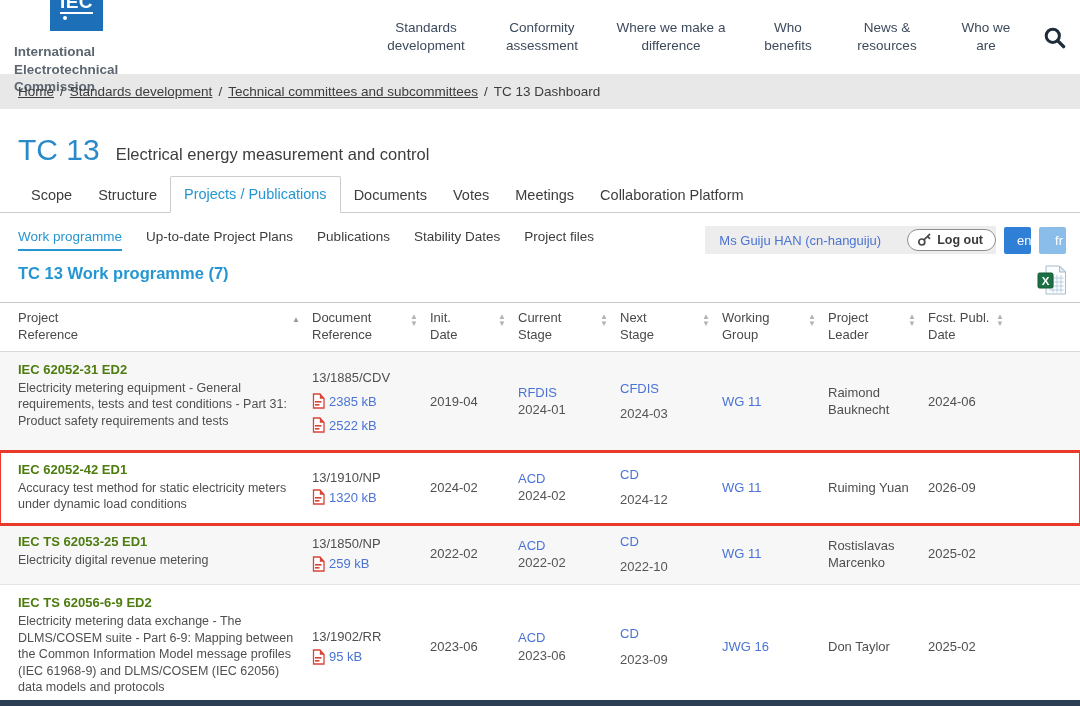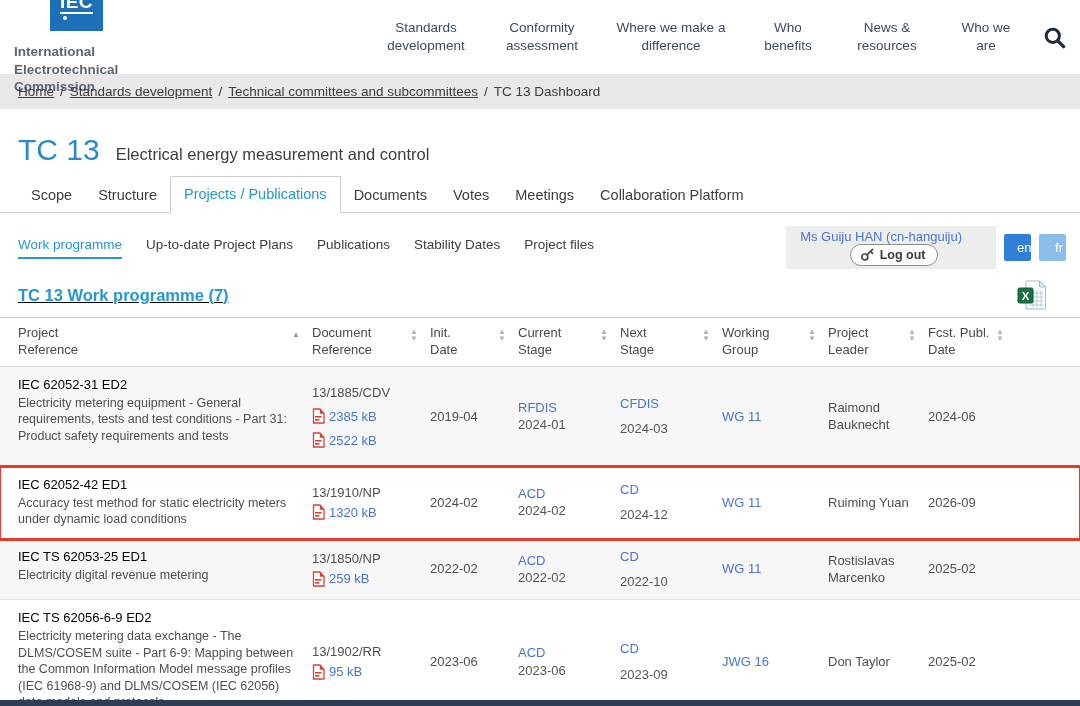--- a/index.html
+++ b/index.html
@@ -44,53 +44,53 @@
   .tab { position: relative; z-index: 1; padding: 9px 13px 10px 13px; font-size: 14.5px; color: #3d3d3d;
     text-decoration: none; cursor: pointer; white-space: nowrap; }
   .tab.active { background: #fff; border: 1px solid #ccc; border-bottom: 1px solid #fff; color: #2596d2; border-radius: 2px 2px 0 0; }
 
   
   .subnav-row { display: flex; align-items: center; margin-top: 13px; padding: 0 14px 0 18px; }
   .subtabs { display: flex; gap: 24px; align-items: center; }
   .subtab { font-size: 13.5px; color: #3d3d3d; text-decoration: none; cursor: pointer; white-space: nowrap; padding-bottom: 5px; border-bottom: 2px solid transparent; }
   .subtab.active { color: #2596d2; border-bottom: 2px solid #2596d2; }
   .user-area { margin-left: auto; display: flex; align-items: center; }
-  .user-bar { display: flex; align-items: center; background: #ededed; padding: 3px 8px 3px 14px; flex-direction: column; }
+  .user-bar { display: flex; align-items: center; background: #ededed; padding: 3px 0 3px 14px; }
   .user-name { font-size: 13px; color: #4a73d4; text-decoration: none; cursor: pointer; margin-right: 26px; white-space: nowrap; }
   .logout-btn { display: flex; align-items: center; gap: 5px; background: #fff; border: 1px solid #8f8f8f;
     border-radius: 13px; padding: 3px 12px 3px 9px; font-size: 12.5px; font-weight: bold; color: #3a3a3a; cursor: pointer;
     font-family: inherit; }
   .lang { width: 27px; height: 27px; border: none; border-radius: 2px; color: #fff; font-size: 13px;
     margin-left: 8px; cursor: pointer; font-family: inherit; padding-left: 13px; }
   .lang.en { background: #2f7fd6; }
   .lang.fr { background: #8abdea; }
 
   
-  .section-row { display: flex; align-items: center; justify-content: space-between; padding: 10px 32px 4px 18px; text-decoration: underline; }
+  .section-row { display: flex; align-items: flex-start; justify-content: space-between; padding: 10px 12px 4px 18px; }
   .section-title { font-size: 16.5px; font-weight: 600; color: #2596d2; }
   .excel-btn { cursor: pointer; line-height: 0; }
 
   
   .wp-table { margin-top: 2px; font-size: 13px; }
   .thead { display: flex; border-top: 1px solid #c9c9c9; border-bottom: 1px solid #d9d9d9; }
   .th { display: flex; align-items: flex-start; padding: 7px 12px 7px 0; color: #4a4a4a; cursor: pointer; }
   .th-label { line-height: 1.3; }
   .sort-arrows { margin-left: auto; display: flex; flex-direction: column; color: #b3b3b3; font-size: 8px;
     line-height: 7px; padding-top: 3px; }
   .sort-arrows.single { color: #999; padding-top: 6px; }
   .c1 { flex: 0 0 312px; padding-left: 18px; }
   .c2 { flex: 0 0 118px; } .c3 { flex: 0 0 88px; } .c4 { flex: 0 0 102px; } .c5 { flex: 0 0 102px; gap: 8px; }
   .c6 { flex: 0 0 106px; } .c7 { flex: 0 0 100px; } .c8 { flex: 0 0 88px; }
   .trow { display: flex; border-bottom: 1px solid #e4e4e4; background: #fff; }
   .trow.alt { background: #f7f7f7; }
   .trow.highlighted { position: relative; z-index: 2; outline: 3px solid #e8392a; outline-offset: -1px; }
   .td { padding: 9px 12px 9px 0; display: flex; flex-direction: column; justify-content: center; color: #4f4f4f; line-height: 1.32; }
   .td.c1 { justify-content: flex-start; padding-left: 18px; }
   .r1 { min-height: 100px; } .r2 { min-height: 72px; } .r3 { min-height: 54px; } .r4 { min-height: 124px; }
-  .proj-ref { color: #000000; font-weight: normal; text-decoration: none; cursor: pointer; }
+  .proj-ref { color: #4d7c0f; font-weight: bold; text-decoration: none; cursor: pointer; }
   .proj-title { margin-top: 2px; font-size: 12.5px; }
   .doc-ref { color: #4f4f4f; }
   .file-link { display: flex; align-items: center; gap: 4px; color: #4a73d4; text-decoration: none; cursor: pointer; margin-top: 7px; }
   .stage-link, .wg-link { color: #4a73d4; text-decoration: none; cursor: pointer; }
   .stage-date { color: #555; }
 
   .bottom-bar { position: absolute; left: 0; bottom: 0; width: 1080px; height: 6px; background: #2c3e54; }
 </style>
 </head>
 <body>

